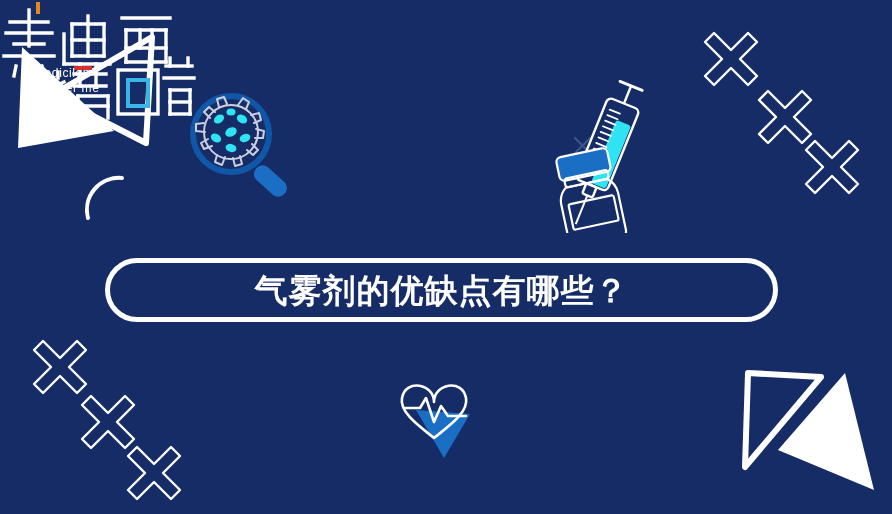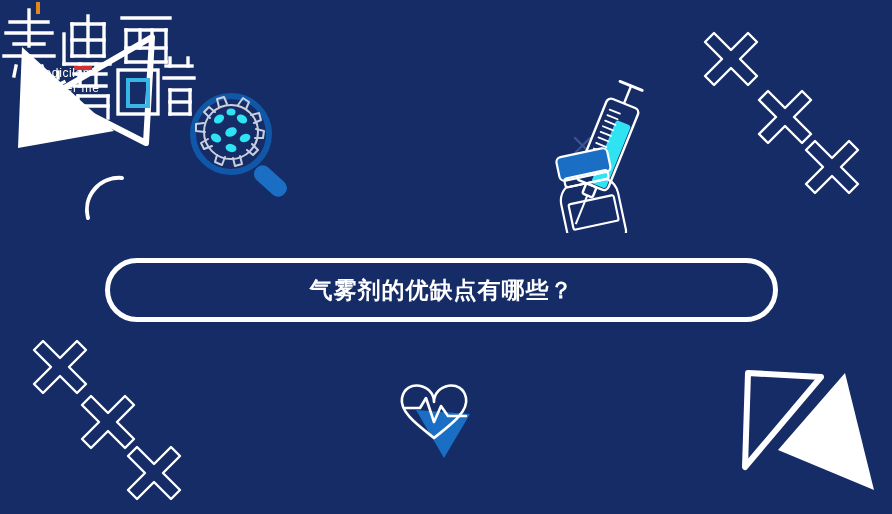--- a/index.html
+++ b/index.html
@@ -31,21 +31,21 @@
     height: 64px;
     box-sizing: border-box;
     border: 5px solid #ffffff;
     border-radius: 34px;
     display: flex;
     align-items: center;
     justify-content: center;
   }
   #title-text {
     color: #ffffff;
-    font-size: 23px;
+    font-size: 33px;
     font-weight: bold;
     letter-spacing: 1px;
     white-space: nowrap;
     line-height: 1;
   }
 
   
   #logo-block {
     left: 322px;
     top: 118px;

